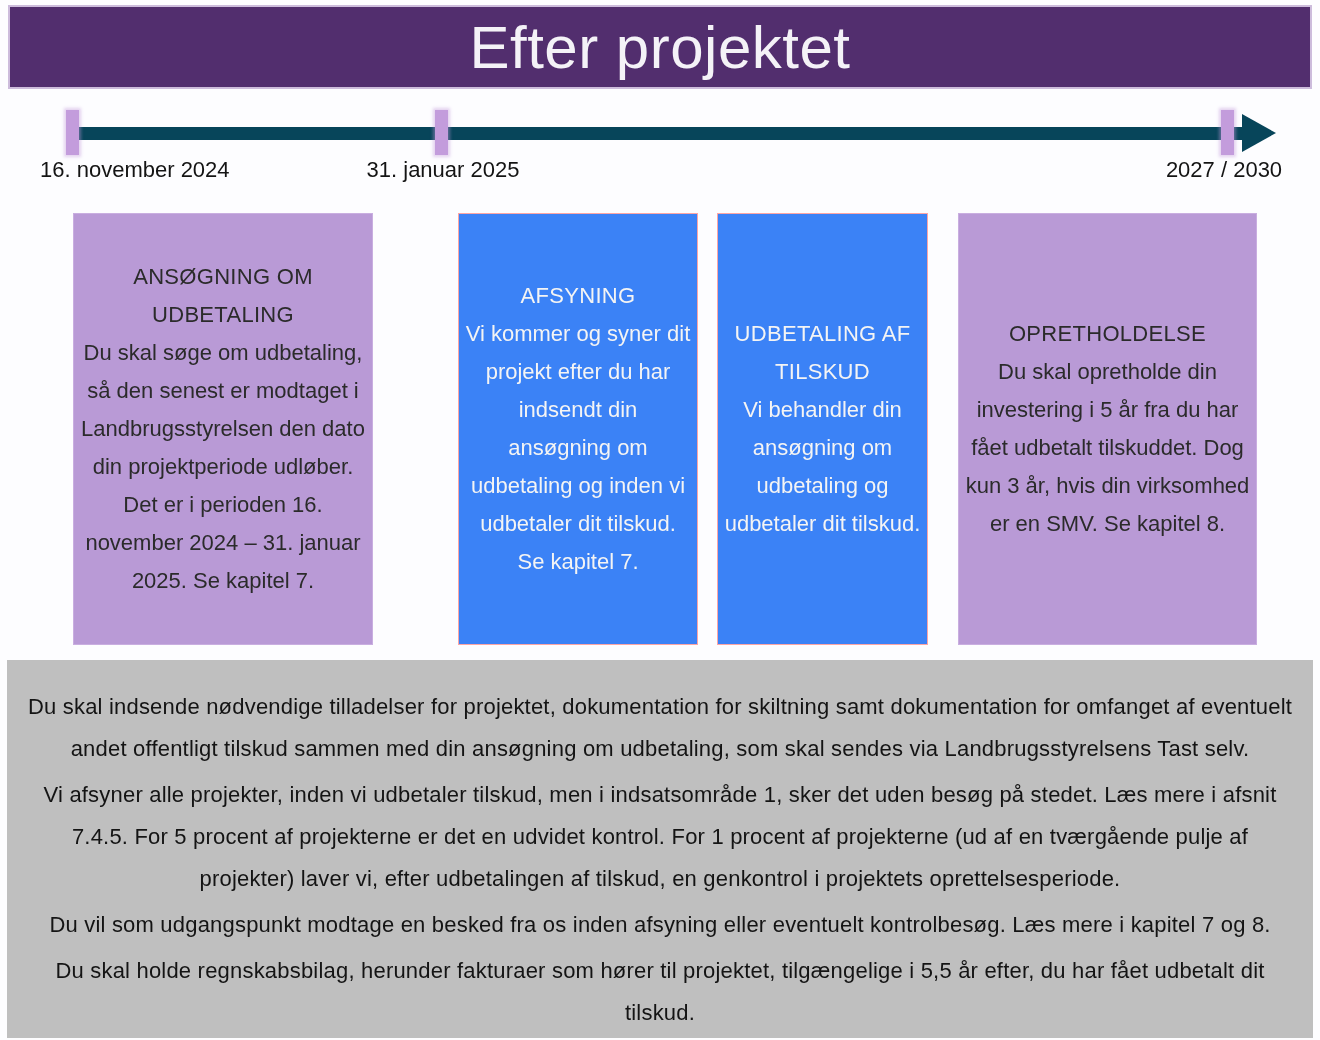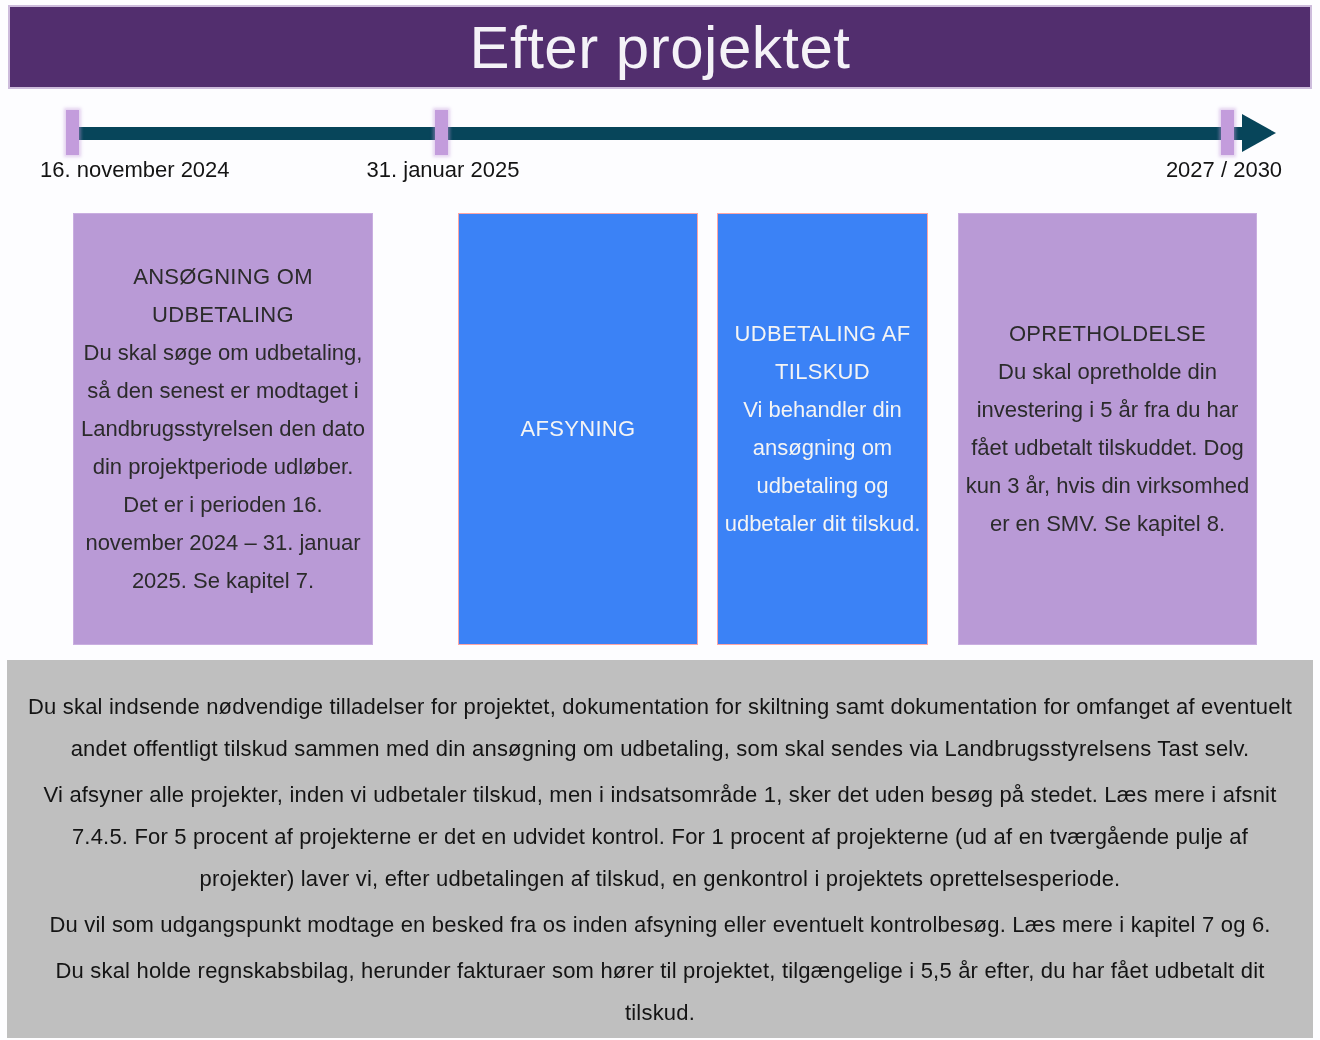--- a/index.html
+++ b/index.html
@@ -142,32 +142,33 @@
   <span class="timeline-label label-2">31. januar 2025</span>
   <span class="timeline-label label-3">2027 / 2030</span>
 
   <div class="stage stage-1 stage-purple">
     <div class="stage-title">ANSØGNING OM UDBETALING</div>
     <div class="stage-body">Du skal søge om udbetaling, så den senest er modtaget i Landbrugsstyrelsen den dato din projektperiode udløber. Det er i perioden 16. november 2024 – 31. januar 2025. Se kapitel 7.</div>
   </div>
 
   <div class="stage stage-2 stage-dark">
     <div class="stage-title">AFSYNING</div>
+    <div class="stage-body">Vi kommer og syner dit projekt efter du har indsendt din ansøgning om udbetaling og inden vi udbetaler dit tilskud. Se kapitel 7.</div>
   </div>
 
   <div class="stage stage-3 stage-dark">
     <div class="stage-title">UDBETALING AF TILSKUD</div>
     <div class="stage-body">Vi behandler din ansøgning om udbetaling og udbetaler dit tilskud.</div>
   </div>
 
   <div class="stage stage-4 stage-purple">
     <div class="stage-title">OPRETHOLDELSE</div>
     <div class="stage-body">Du skal opretholde din investering i 5 år fra du har fået udbetalt tilskuddet. Dog kun 3 år, hvis din virksomhed er en SMV. Se kapitel 8.</div>
   </div>
 
   <div class="footer-panel">
     <p>Du skal indsende nødvendige tilladelser for projektet, dokumentation for skiltning samt dokumentation for omfanget af eventuelt andet offentligt tilskud sammen med din ansøgning om udbetaling, som skal sendes via Landbrugsstyrelsens Tast selv.</p>
     <p>Vi afsyner alle projekter, inden vi udbetaler tilskud, men i indsatsområde 1, sker det uden besøg på stedet. Læs mere i afsnit 7.4.5. For 5 procent af projekterne er det en udvidet kontrol. For 1 procent af projekterne (ud af en tværgående pulje af projekter) laver vi, efter udbetalingen af tilskud, en genkontrol i projektets oprettelsesperiode.</p>
-    <p>Du vil som udgangspunkt modtage en besked fra os inden afsyning eller eventuelt kontrolbesøg. Læs mere i kapitel 7 og 6.</p>
+    <p>Du vil som udgangspunkt modtage en besked fra os inden afsyning eller eventuelt kontrolbesøg. Læs mere i kapitel 7 og 8.</p>
     <p>Du skal holde regnskabsbilag, herunder fakturaer som hører til projektet, tilgængelige i 5,5 år efter, du har fået udbetalt dit tilskud.</p>
   </div>
 
 </div>
 
 </body></html>

